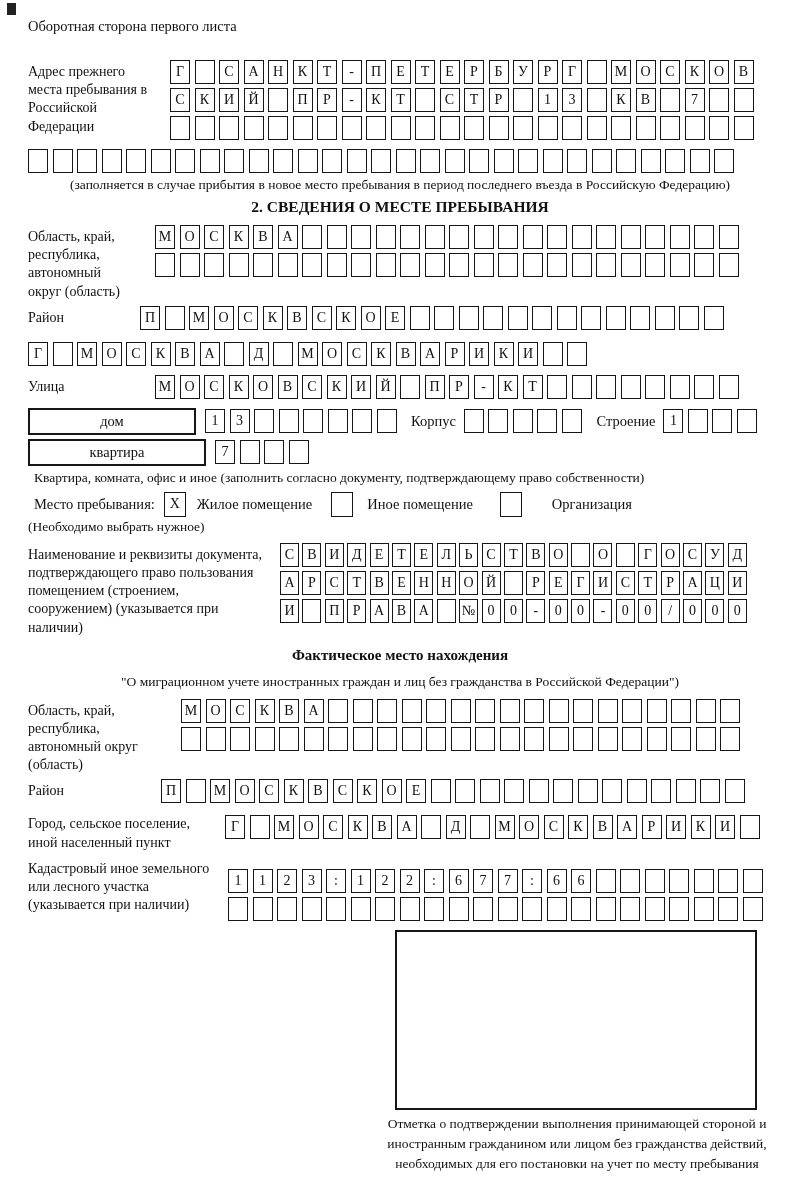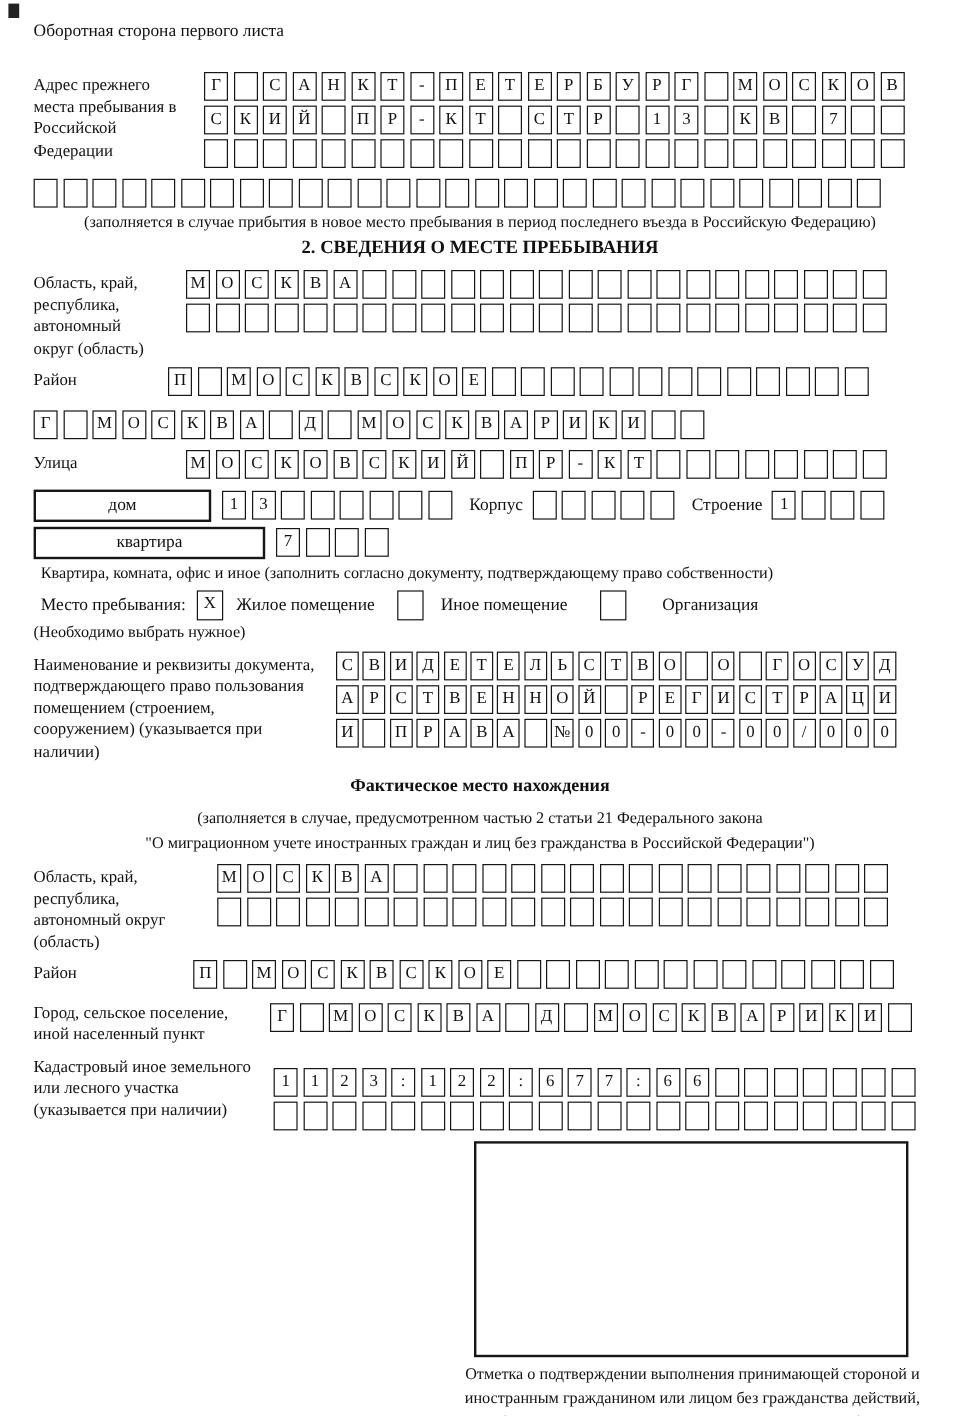--- a/index.html
+++ b/index.html
@@ -308,21 +308,21 @@
         <span class="cell"></span>
         <span class="cell"></span>
         <span class="cell"></span>
         <span class="cell"></span>
         <span class="cell"></span>
         <span class="cell"></span>
       </div>
   </div>
 
   <div class="houserow">
-    <div class="wbox" style="width:148px;margin-right:9px;">дом</div>
+    <div class="wbox" style="width:168px;margin-right:9px;">дом</div>
     <div class="cellrow" style="margin-bottom:0;">
         <span class="cell">1</span>
         <span class="cell">3</span>
         <span class="cell"></span>
         <span class="cell"></span>
         <span class="cell"></span>
         <span class="cell"></span>
         <span class="cell"></span>
         <span class="cell"></span>
       </div>
@@ -337,21 +337,21 @@
     <span class="inlabel">Строение</span>
     <div class="cellrow" style="margin-bottom:0;">
         <span class="cell">1</span>
         <span class="cell"></span>
         <span class="cell"></span>
         <span class="cell"></span>
       </div>
   </div>
 
   <div class="houserow">
-    <div class="wbox" style="width:193px;margin-right:9px;">квартира</div>
+    <div class="wbox" style="width:178px;margin-right:9px;">квартира</div>
     <div class="cellrow" style="margin-bottom:0;">
         <span class="cell">7</span>
         <span class="cell"></span>
         <span class="cell"></span>
         <span class="cell"></span>
       </div>
   </div>
   <div class="caption-left">Квартира, комната, офис и иное (заполнить согласно документу, подтверждающему право собственности)</div>
 
   <div class="stay">
@@ -435,21 +435,20 @@
           <span class="cell">/</span>
           <span class="cell">0</span>
           <span class="cell">0</span>
           <span class="cell">0</span>
         </div>
     </div>
   </div>
 
   <div class="h3">Фактическое место нахождения</div>
   <div class="fact-cap">
-    <div>(заполняется в случае, предусмотренном частью 2 статьи 21 Федерального закона</div>
     <div>"О миграционном учете иностранных граждан и лиц без гражданства в Российской Федерации")</div>
   </div>
 
   <div class="frow">
     <div class="flabel" style="width:125px;margin-right:28px;">Область, край, республика, автономный округ (область)</div>
     <div class="cellcol">
       <div class="cellrow">
           <span class="cell">М</span>
           <span class="cell">О</span>
           <span class="cell">С</span>

